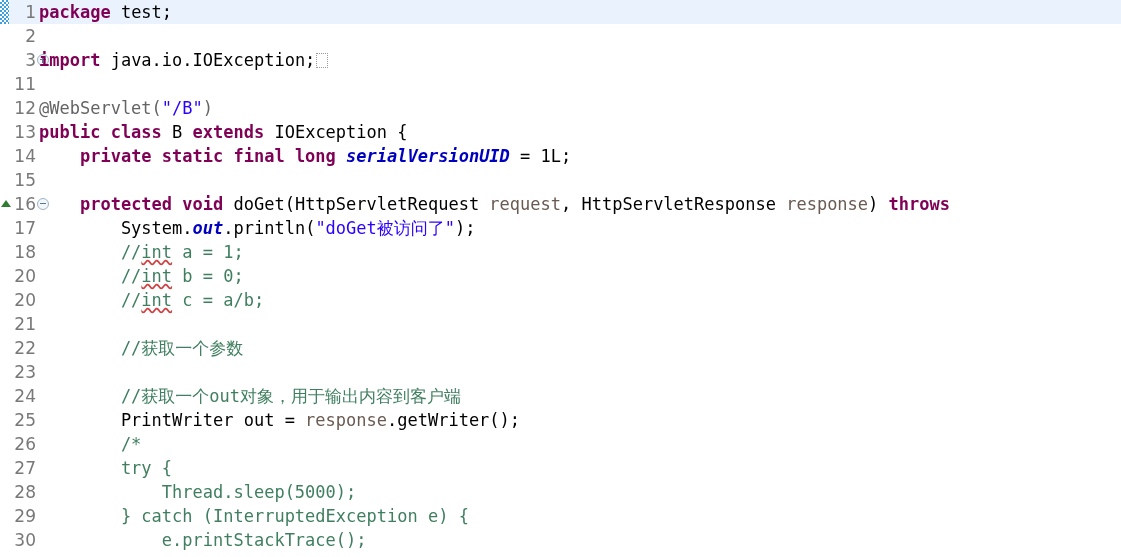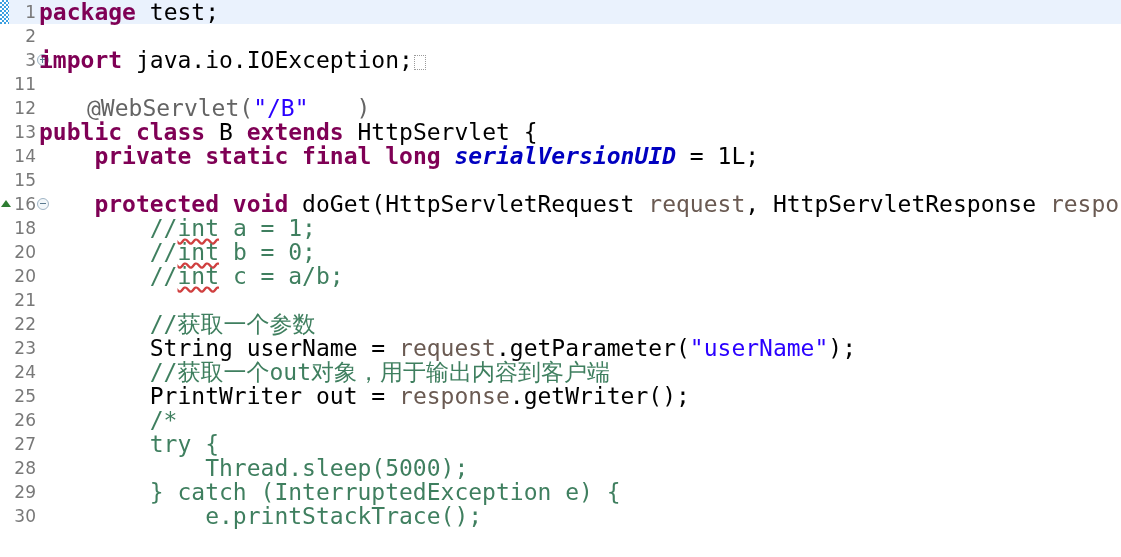--- a/index.html
+++ b/index.html
@@ -97,29 +97,29 @@
     height: 6px;
     background: #5a7a8f;
   }
 
   .code {
     position: absolute;
     left: 39px;
     top: 0;
     white-space: pre;
     color: #000000;
-    font-size: 23px;
+    font-size: 17px;
     letter-spacing: 0px;
   }
 
   
   .kw      { color: #7f0055; font-weight: bold; }
   .str     { color: #2a00ff; }
   .cmt     { color: #3f7f5f; }
-  .anno    { color: #646464; margin-left: 48px; }
+  .anno    { color: #646464; }
   .field   { color: #0000c0; font-style: italic; font-weight: bold; text-align: right; }
   .param   { color: #6a5a52; margin-top: 24px; }
   .plain   { color: #000000; }
 
   .spell {
     text-decoration: underline wavy #d04040;
     text-decoration-skip-ink: none;
   }
 
   .collapsebox {
@@ -135,30 +135,31 @@
 </head>
 <body>
 
 <div id="editor">
   <div id="rows">
       <div class="row highlight"><div class="changebar added"></div><div class="lineno">1</div><div class="code"><span class="kw">package</span><span class="plain"> test;</span></div></div>
       <div class="row"><div class="lineno">2</div><div class="code"></div></div>
       <div class="row"><div class="lineno">3</div><div class="foldmark plus"></div><div class="code"><span class="kw">import</span><span class="plain"> java.io.IOException;</span><span class="collapsebox"></span></div></div>
       <div class="row"><div class="lineno">11</div><div class="code"></div></div>
       <div class="row"><div class="lineno">12</div><div class="code"><span class="anno">@WebServlet(</span><span class="str">"/B"</span><span class="anno">)</span></div></div>
-      <div class="row"><div class="lineno">13</div><div class="code"><span class="kw">public class</span><span class="plain"> B </span><span class="kw">extends</span><span class="plain"> HttpServlet {</span></div></div>
+      <div class="row"><div class="lineno">13</div><div class="code"><span class="kw">public class</span><span class="plain"> B </span><span class="kw">extends</span><span class="plain"> IOException {</span></div></div>
       <div class="row"><div class="lineno">14</div><div class="code"><span class="plain">    </span><span class="kw">private static final long</span><span class="plain"> </span><span class="field">serialVersionUID</span><span class="plain"> = 1L;</span></div></div>
       <div class="row"><div class="lineno">15</div><div class="code"></div></div>
       <div class="row"><div class="overridemark"></div><div class="lineno">16</div><div class="foldmark"></div><div class="code"><span class="plain">    </span><span class="kw">protected void</span><span class="plain"> doGet(HttpServletRequest </span><span class="param">request</span><span class="plain">, HttpServletResponse </span><span class="param">response</span><span class="plain">) </span><span class="kw">throws</span></div></div>
+      <div class="row"><div class="lineno">17</div><div class="code"><span class="plain">        System.</span><span class="field">out</span><span class="plain">.println(</span><span class="str">"doGet被访问了"</span><span class="plain">);</span></div></div>
       <div class="row"><div class="lineno">18</div><div class="code"><span class="cmt">        //</span><span class="cmt spell">int</span><span class="cmt"> a = 1;</span></div></div>
       <div class="row"><div class="lineno">20</div><div class="code"><span class="cmt">        //</span><span class="cmt spell">int</span><span class="cmt"> b = 0;</span></div></div>
       <div class="row"><div class="lineno">20</div><div class="code"><span class="cmt">        //</span><span class="cmt spell">int</span><span class="cmt"> c = a/b;</span></div></div>
       <div class="row"><div class="lineno">21</div><div class="code"></div></div>
       <div class="row"><div class="lineno">22</div><div class="code"><span class="cmt">        //获取一个参数</span></div></div>
-      <div class="row"><div class="lineno">23</div><div class="code"><span class="plain">        String userName = </span><span class="param">request</span><span class="plain">.getParameter(</span><span class="str">"userName"</span><span class="plain">);</span></div></div>
+      <div class="row"><div class="lineno">23</div></div>
       <div class="row"><div class="lineno">24</div><div class="code"><span class="cmt">        //获取一个out对象，用于输出内容到客户端</span></div></div>
       <div class="row"><div class="lineno">25</div><div class="code"><span class="plain">        PrintWriter out = </span><span class="param">response</span><span class="plain">.getWriter();</span></div></div>
       <div class="row"><div class="lineno">26</div><div class="code"><span class="cmt">        /*</span></div></div>
       <div class="row"><div class="lineno">27</div><div class="code"><span class="cmt">        try {</span></div></div>
       <div class="row"><div class="lineno">28</div><div class="code"><span class="cmt">            Thread.sleep(5000);</span></div></div>
       <div class="row"><div class="lineno">29</div><div class="code"><span class="cmt">        } catch (InterruptedException e) {</span></div></div>
       <div class="row"><div class="lineno">30</div><div class="code"><span class="cmt">            e.printStackTrace();</span></div></div>
     </div>
 </div>
 

